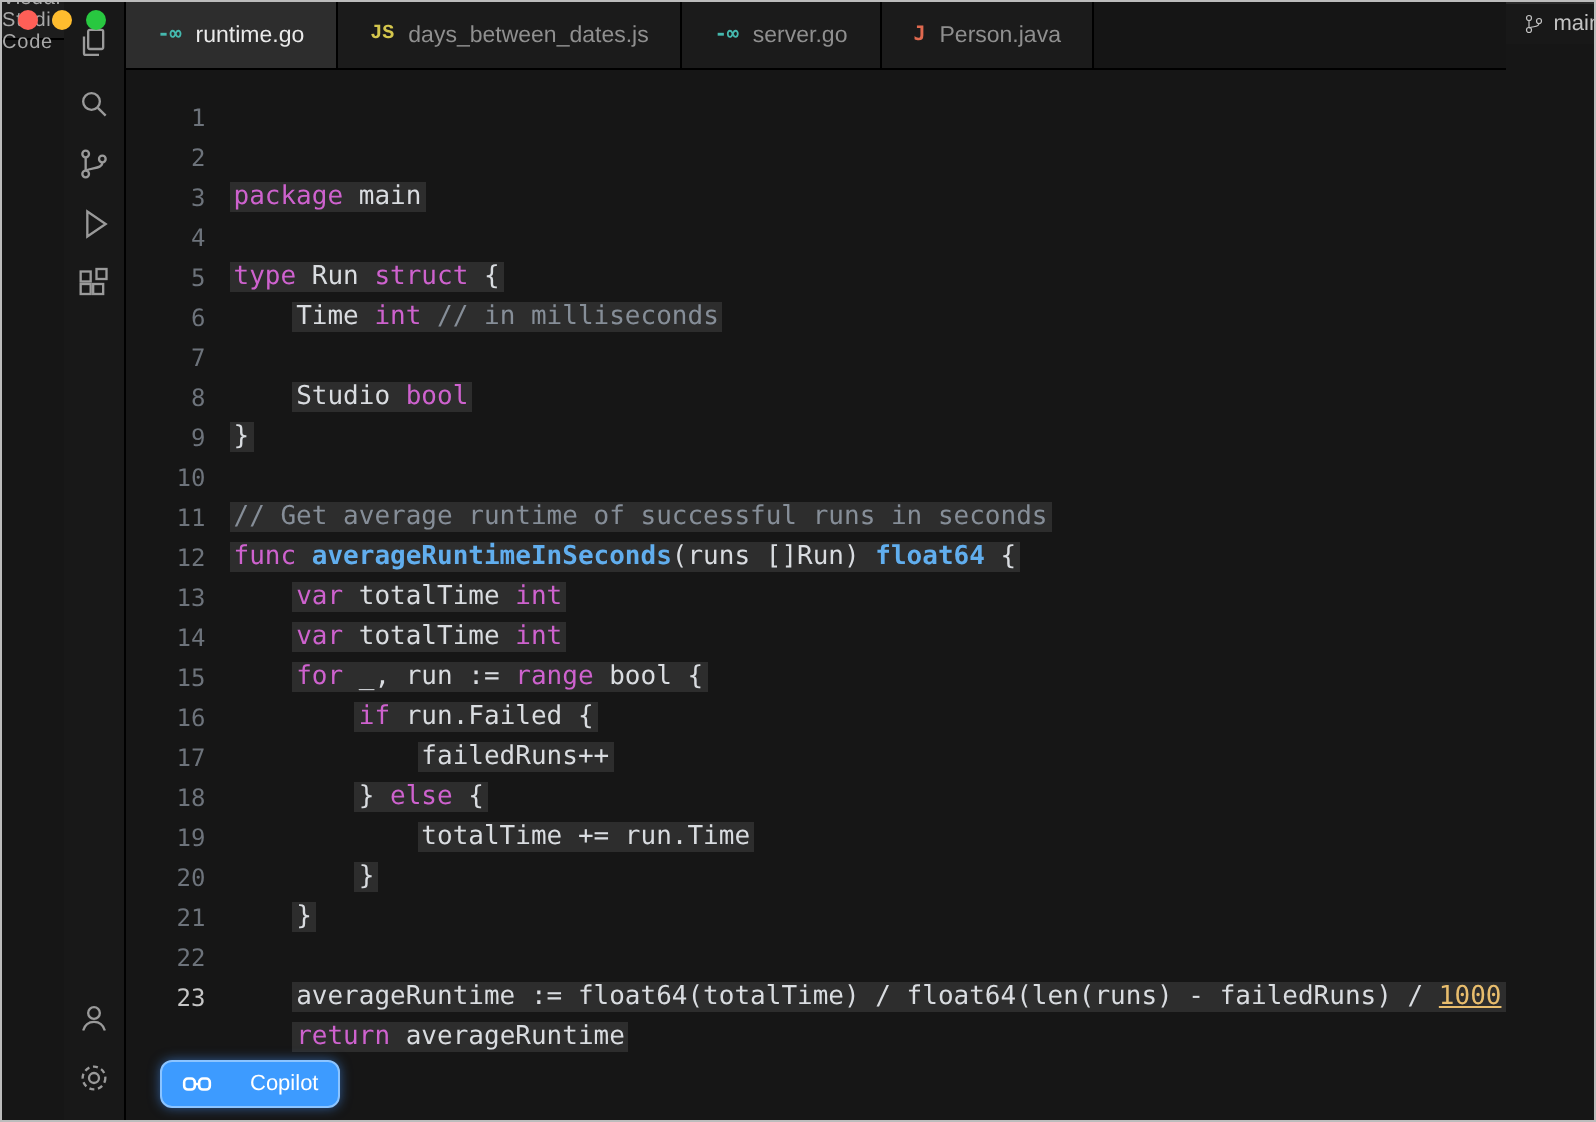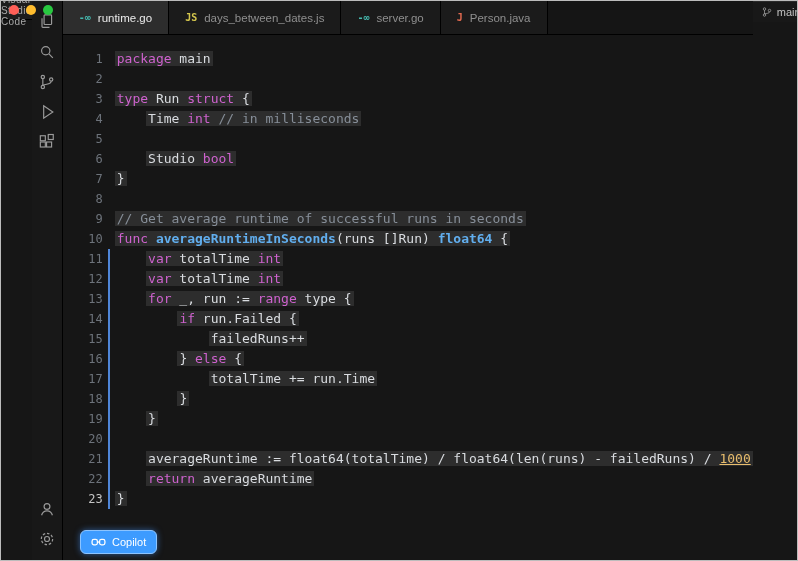--- a/index.html
+++ b/index.html
@@ -28,48 +28,48 @@
   .ab-spacer{flex:1;}
   .editor-col{flex:1;display:flex;flex-direction:column;min-width:0;}
   
   .tabbar{height:33px;flex:0 0 33px;background:#151515;border-bottom:1px solid #000;
     display:flex;align-items:stretch;}
   .tab{display:flex;align-items:center;gap:7px;padding:0 16px;font-size:11.5px;
     background:#1b1b1b;color:#8f8f8f;border-right:1px solid #000;cursor:pointer;white-space:nowrap;}
   .tab.active{background:#2d2d2d;color:#eaeaea;}
   .ficon{font-size:10px;font-weight:bold;font-family:"DejaVu Sans Mono",monospace;}
   .ficon.go{color:var(--go-icon);}
-  .ficon.js{color:var(--js-icon);}
+  .ficon.js{color:var(--js-icon);font-family:Liberation Mono, monospace;}
   .ficon.java{color:var(--java-icon);}
   
   .editor{flex:1;position:relative;background:#161616;overflow:hidden;
     font-family:"DejaVu Sans Mono",monospace;font-size:13px;padding-top:14px;}
   .line{display:flex;height:20px;line-height:20px;}
   .ln{width:40px;text-align:right;color:#6d737b;font-size:12px;flex:0 0 40px;user-select:none;}
   .ln.active{color:#c6c6c6;}
-  .codetext{white-space:pre;margin-left:12px;position:relative;}
+  .codetext{white-space:pre;margin-left:12px;position:relative;margin-top:40px;}
   .line.bar .codetext::before{content:"";position:absolute;left:-7px;top:0;bottom:0;width:2px;
     background:var(--indent-bar);}
   .tokbox{background:var(--token-bg);padding:0 2px;}
   .tk.k{color:var(--keyword);}
   .tk.f{color:var(--function);font-weight:bold;}
   .tk.c{color:var(--comment);}
   .tk.n{color:var(--number);text-decoration:underline;}
   .tk.p{color:var(--plain);}
   
   .statusbar{height:20px;flex:0 0 20px;background:#181818;border-top:1px solid #2a2a2a;
     display:flex;align-items:center;justify-content:space-between;padding:0 8px;font-size:11px;color:#c3c3c3;}
   .sb-left,.sb-right{display:flex;align-items:center;gap:5px;cursor:pointer;}
   .sb-right{gap:24px;}
   .sb-item{display:flex;align-items:center;gap:4px;}
   .statusbar svg{stroke:#c3c3c3;fill:none;stroke-width:1.2;}
   
   .copilot{position:absolute;left:79px;bottom:6px;z-index:9;height:22px;
     background:var(--copilot-bg);border:1.5px solid #8cc4ff;border-radius:6px;
-    display:flex;align-items:center;gap:6px;padding:0 10px;color:#fff;font-size:11px;cursor:pointer;
+    display:flex;align-items:center;gap:19px;padding:0 10px;color:#fff;font-size:11px;cursor:pointer;
     box-shadow:0 0 6px rgba(70,150,255,.55);}
   .copilot svg{stroke:#fff;fill:none;stroke-width:1.4;}
 </style>
 </head>
 <body>
 
 <div class="window">
 
   <div class="titlebar">
     <div class="lights">
@@ -194,21 +194,21 @@
           <div class="line bar">
             <span class="ln">11</span>
             <span class="codetext">    <span class="tokbox"><span class="tk k">var</span><span class="tk p"> totalTime </span><span class="tk k">int</span></span></span>
           </div>
           <div class="line bar">
             <span class="ln">12</span>
             <span class="codetext">    <span class="tokbox"><span class="tk k">var</span><span class="tk p"> totalTime </span><span class="tk k">int</span></span></span>
           </div>
           <div class="line bar">
             <span class="ln">13</span>
-            <span class="codetext">    <span class="tokbox"><span class="tk k">for</span><span class="tk p"> _, run := </span><span class="tk k">range</span><span class="tk p"> type {</span></span></span>
+            <span class="codetext">    <span class="tokbox"><span class="tk k">for</span><span class="tk p"> _, run := </span><span class="tk k">range</span><span class="tk p"> bool {</span></span></span>
           </div>
           <div class="line bar">
             <span class="ln">14</span>
             <span class="codetext">        <span class="tokbox"><span class="tk k">if</span><span class="tk p"> run.Failed {</span></span></span>
           </div>
           <div class="line bar">
             <span class="ln">15</span>
             <span class="codetext">            <span class="tokbox"><span class="tk p">failedRuns++</span></span></span>
           </div>
           <div class="line bar">

